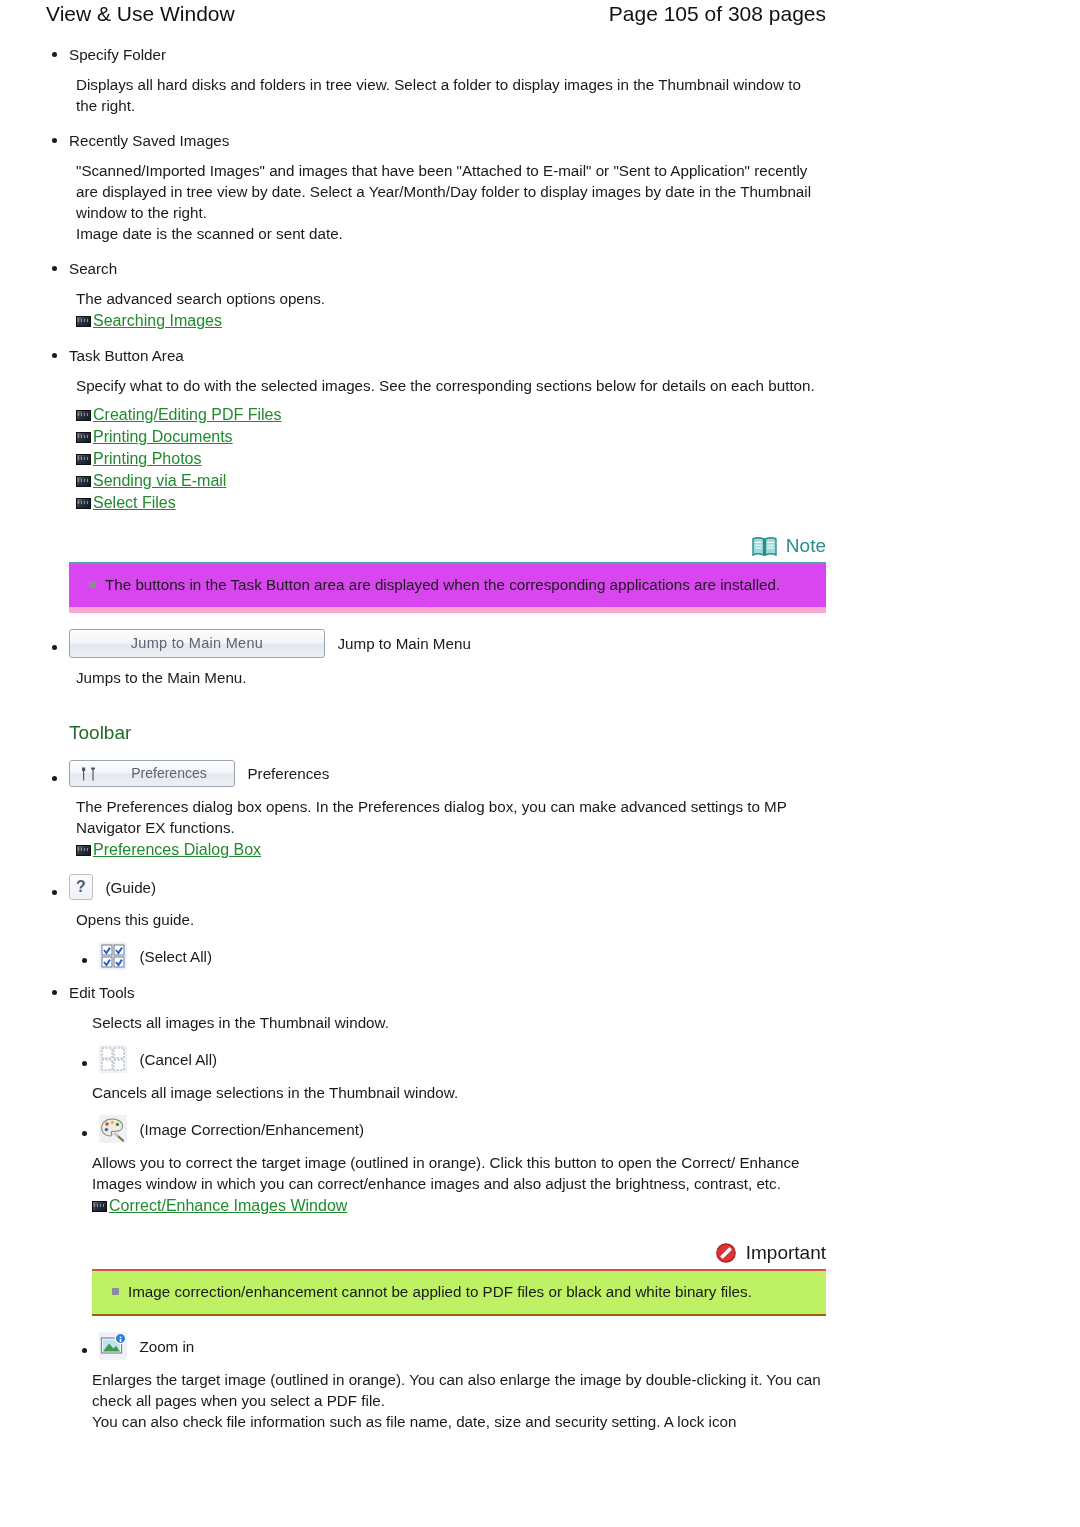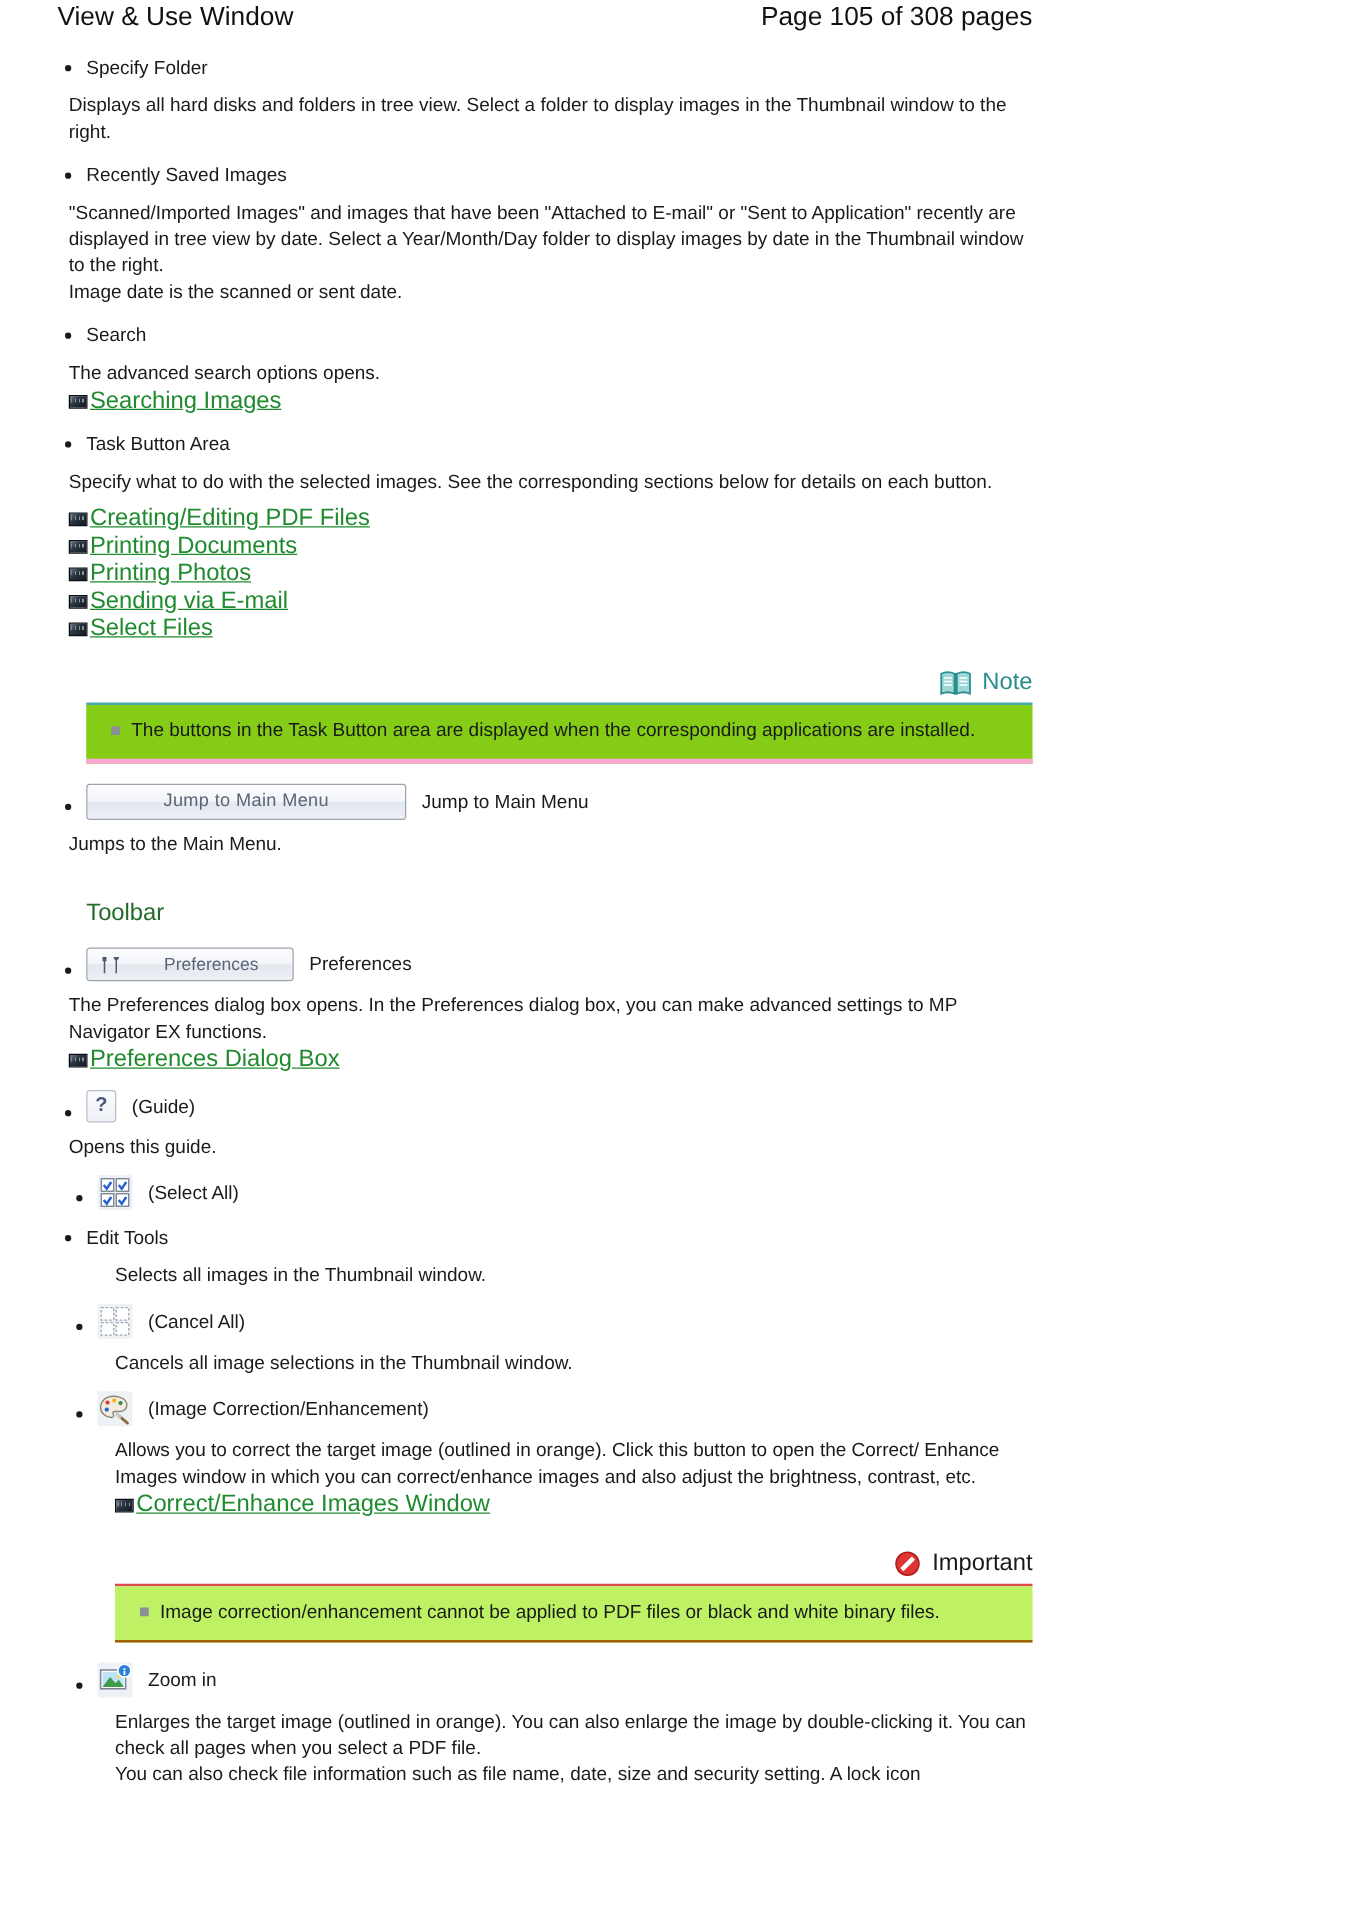--- a/index.html
+++ b/index.html
@@ -44,27 +44,27 @@
     content: "";
     position: absolute;
     left: 6px;
     top: 8px;
     width: 5px; height: 5px;
     border-radius: 50%;
     background: #1a1a1a;
   }
   .bullet-row.icon-row::before { top: 16px; }
   .bullet-label { font-size: 15.2px; line-height: 21px; }
-  .indent { margin-left: 9px; }
+  .indent { margin-left: 30px; }
   .indent-2 { margin-left: 46px; }
 
   
   .xref {
     display: block;
-    font-size: 19px;
+    font-size: 16px;
     line-height: 21px;
     color: #1f8a2e;
     margin-top: 1px;
     white-space: nowrap;
   }
   .xref-icon {
     display: inline-block;
     width: 15px; height: 11px;
     vertical-align: -1px;
     margin-right: 2px;
@@ -89,23 +89,23 @@
     display: flex;
     align-items: center;
     gap: 9px;
     padding-bottom: 5px;
     justify-content: flex-end;
   }
   .callout-title { font-size: 19px; }
   .note .callout-title { color: #2a8c8c; }
   .note .rule { height: 2px; background: #4aa8a8; }
   .note .callout-body {
-    background: #84cc16;
+    background: #d946ef;
     padding: 10px 0 12px 0;
-    border-bottom: 4px solid #f9a8d4;
+    border-bottom: 6px solid #f9a8d4;
   }
   .important { margin-top: 26px; }
   .important .callout-title { color: #1a1a1a; }
   .important .rule { height: 2px; background: #e04a4a; }
   .important .callout-body {
     background: #bef264;
     padding: 10px 0 12px 0;
     border-bottom: 2px solid #a16207;
   }
   .callout-item {

